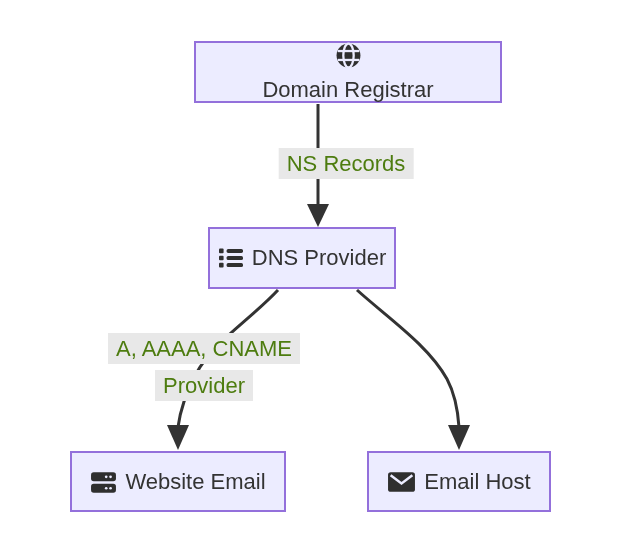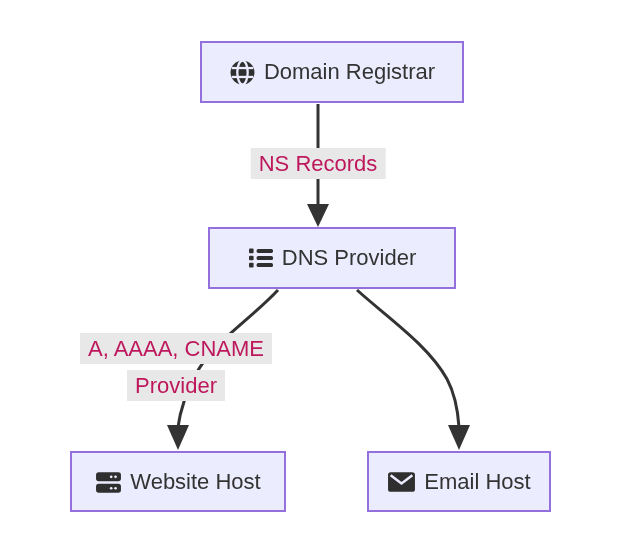--- a/index.html
+++ b/index.html
@@ -37,37 +37,38 @@
     border: 2px solid #9370DB;
     color: #333333;
     font-size: 22px;
     display: flex;
     align-items: center;
     justify-content: center;
     gap: 8px;
     z-index: 2;
   }
   .node .icon { flex: 0 0 auto; display: block; }
-  #node-registrar { left: 200px; top: 41px;  width: 264px; height: 62px; }
-  #node-dns       { left: 208px; top: 227px; width: 248px; height: 62px; }
+  #node-registrar { left: 194px; top: 41px;  width: 308px; height: 62px; flex-direction: column; }
+  #node-dns       { left: 208px; top: 227px; width: 188px; height: 62px; }
   #node-web       { left: 70px;  top: 451px; width: 216px; height: 61px; }
   #node-email     { left: 367px; top: 451px; width: 184px; height: 61px; }
 
   .edge-label {
     position: absolute;
     transform: translateX(-50%);
     display: flex;
     flex-direction: column;
     align-items: center;
     gap: 6px;
     z-index: 1;
     font-size: 22px;
-    color: #be185d;
+    color: #4d7c0f;
     white-space: nowrap;
     text-align: center;
+    margin-left: 28px;
   }
   .edge-label .lbl {
     background: #e8e8e8;
     padding: 2px 8px;
     line-height: 27px;
     display: inline-block;
   }
   #label-ns  { left: 318px; top: 148px; }
   #label-acn { left: 176px; top: 333px; }
   #label-mx  { left: 458px; top: 352px; }
@@ -128,21 +129,21 @@
 
   <div class="node" id="node-web">
     <svg class="icon" width="27" height="27" viewBox="0 0 26 26">
       <rect x="1" y="4.2" width="24" height="8.6" rx="2.6" fill="#2f2f2f"></rect>
       <rect x="1" y="15.2" width="24" height="8.6" rx="2.6" fill="#2f2f2f"></rect>
       <circle cx="15.6" cy="8.5" r="1.3" fill="#ECECFF"></circle>
       <circle cx="19.8" cy="8.5" r="1.3" fill="#ECECFF"></circle>
       <circle cx="15.6" cy="19.5" r="1.3" fill="#ECECFF"></circle>
       <circle cx="19.8" cy="19.5" r="1.3" fill="#ECECFF"></circle>
     </svg>
-    <span>Website Host</span>
+    <span>Website Email</span>
   </div>
 
   <div class="node" id="node-email">
     <svg class="icon" width="29" height="24" viewBox="0 0 28 22">
       <rect x="1" y="1.5" width="26" height="19" rx="2.6" fill="#2f2f2f"></rect>
       <path d="M 3.5 4.5 L 14 12.5 L 24.5 4.5" fill="none" stroke="#ECECFF" stroke-width="2.4"></path>
     </svg>
     <span>Email Host</span>
   </div>
 

